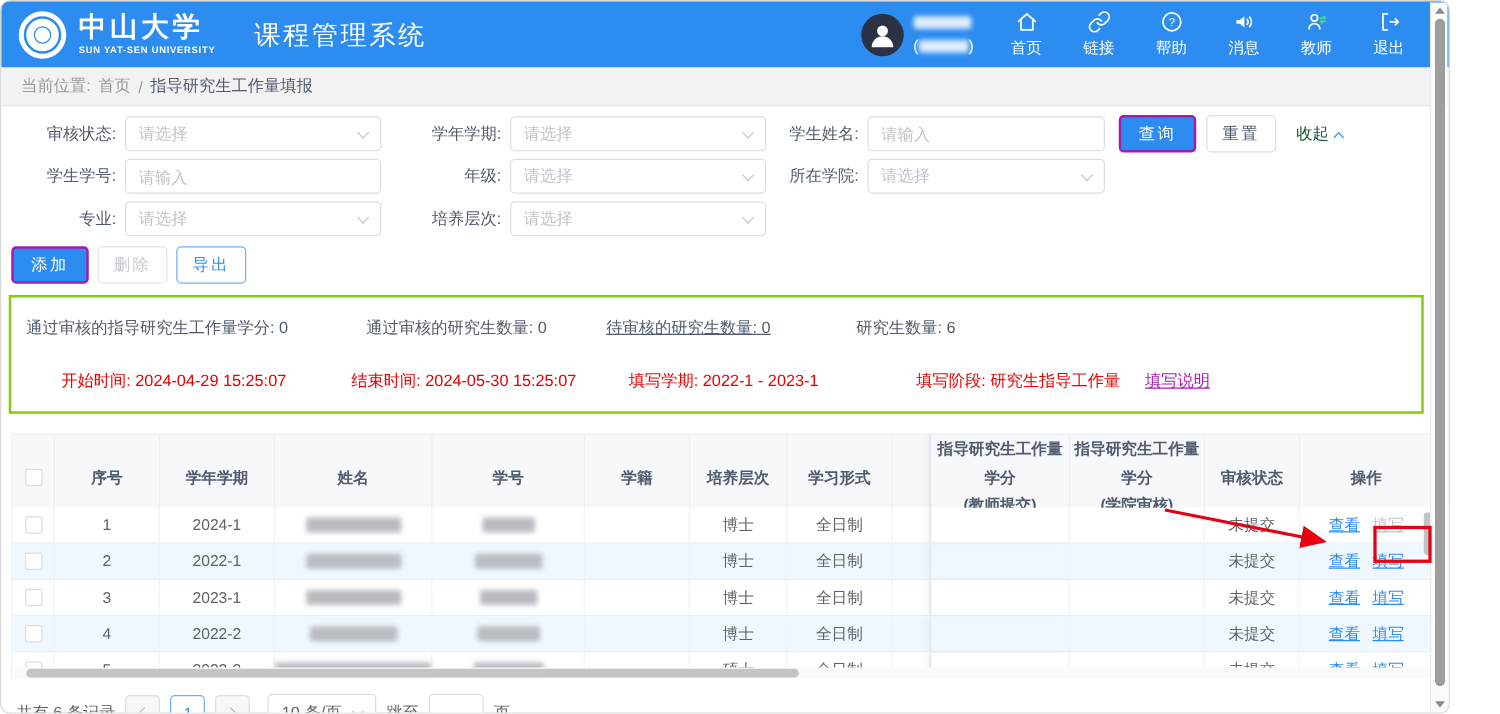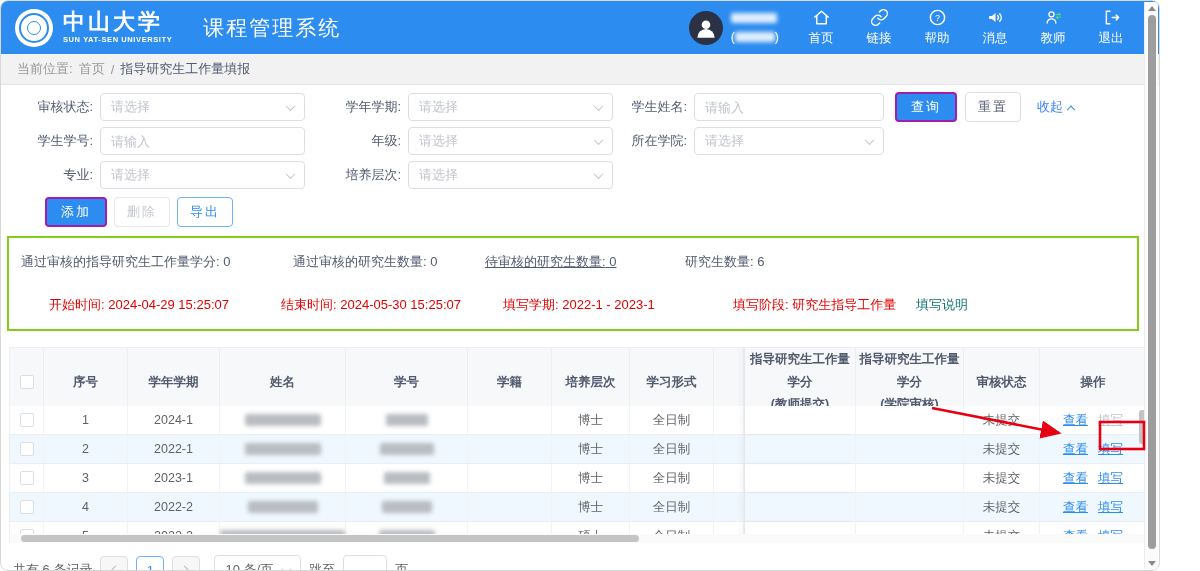--- a/index.html
+++ b/index.html
@@ -34,37 +34,37 @@
   .fg .lbl { text-align:right; font-size:13px; color:#515a6e; margin-right:7px; white-space:nowrap; }
   .c1 .lbl { width:76px; } .c2 .lbl { width:88px; } .c3 .lbl { width:74px; }
   .sel, .inp { height:28px; width:205px; border:1px solid #dcdee2; border-radius:4px; background:#fff; display:flex; align-items:center; justify-content:space-between; padding:0 10px; font-size:13px; color:#c0c4cc; }
   .c3 .sel, .c3 .inp { width:190px; }
   .inp input { border:none; outline:none; width:100%; font-size:13px; color:#515a6e; font-family:inherit; }
   .inp input::placeholder { color:#c0c4cc; }
   .caret { width:7px; height:7px; border-right:1.4px solid #c0c4cc; border-bottom:1.4px solid #c0c4cc; transform:rotate(45deg) translate(-1px,-1px); flex-shrink:0; }
   .btn { height:30px; border-radius:4px; font-size:13px; display:inline-flex; align-items:center; justify-content:center; cursor:pointer; font-family:inherit; letter-spacing:2px; }
   .btn-primary { background:#2d8cf0; color:#fff; border:2px solid #a21caf; padding:0 14px; }
   .btn-plain { background:#fff; color:#515a6e; border:1px solid #dcdee2; padding:0 12px; }
-  .collapse-link { color:#3b82f6; font-size:13px; margin-left:16px; display:inline-flex; align-items:center; gap:5px; cursor:pointer; }
+  .collapse-link { color:#14532d; font-size:13px; margin-left:16px; display:inline-flex; align-items:center; gap:5px; cursor:pointer; }
   .caret-up { width:6px; height:6px; border-right:1.4px solid #2d8cf0; border-bottom:1.4px solid #2d8cf0; transform:rotate(-135deg) translate(-2px,-2px); }
 
   
-  .toolbar { padding:6px 8px; display:flex; gap:7px;margin-left:36px; }
+  .toolbar { padding:6px 8px; display:flex; gap:7px; }
   .btn-disabled { background:#fff; color:#c5c8ce; border:1px solid #e4e6e8; padding:0 12px; }
   .btn-outline { background:#fff; color:#2d8cf0; border:1px solid #6fb1f5; padding:0 12px; }
 
   
   .summary-box { margin:3px 20px 0 6px; border:2px solid #84cc16; padding:15px 12px 13px; }
   .stat-row { display:flex; font-size:13px; color:#515a6e; margin-bottom:25px; }
   .stat-item { white-space:nowrap; }
   .stat-item:nth-child(1){ width:272px; } .stat-item:nth-child(2){ width:192px; } .stat-item:nth-child(3){ width:200px;text-decoration:underline; }
   .period-row { display:flex; font-size:13px; color:#e60000; margin-bottom:2px; }
   .period-item { white-space:nowrap; }
   .period-item:nth-child(1){ width:232px;margin-left:28px; } .period-item:nth-child(2){ width:222px; } .period-item:nth-child(3){ width:230px; } .period-item:nth-child(4){ width:183px; }
-  .guide-link { color:#0f766e; cursor:pointer; }
+  .guide-link { color:#a21caf; cursor:pointer;text-decoration:underline; }
 
   
   .table-wrap { position:relative; margin:16px 0 0 8px; width:1138px; border:1px solid #ebeef5; border-bottom:none; }
   .tgrid { display:grid; grid-template-columns:34px 84px 92px 126px 122px 84px 78px 84px 30px 112px 108px 76px 106px; }
   .t-head { background:#f7f8fa; height:58px; }
   .th { display:flex; flex-direction:column; align-items:center; justify-content:center; font-size:12.5px; font-weight:bold; color:#515a6e; border-right:1px solid #ebeef5; border-bottom:1px solid #ebeef5; text-align:center; line-height:1.8; }
   .th:last-child { border-right:none; }
   .t-body { height:137px; overflow:hidden; position:relative; }
   .t-row { height:29px; border-bottom:1px solid #ebeef5; background:#fff; }
   .t-row.striped { background:#eff8fe; }

